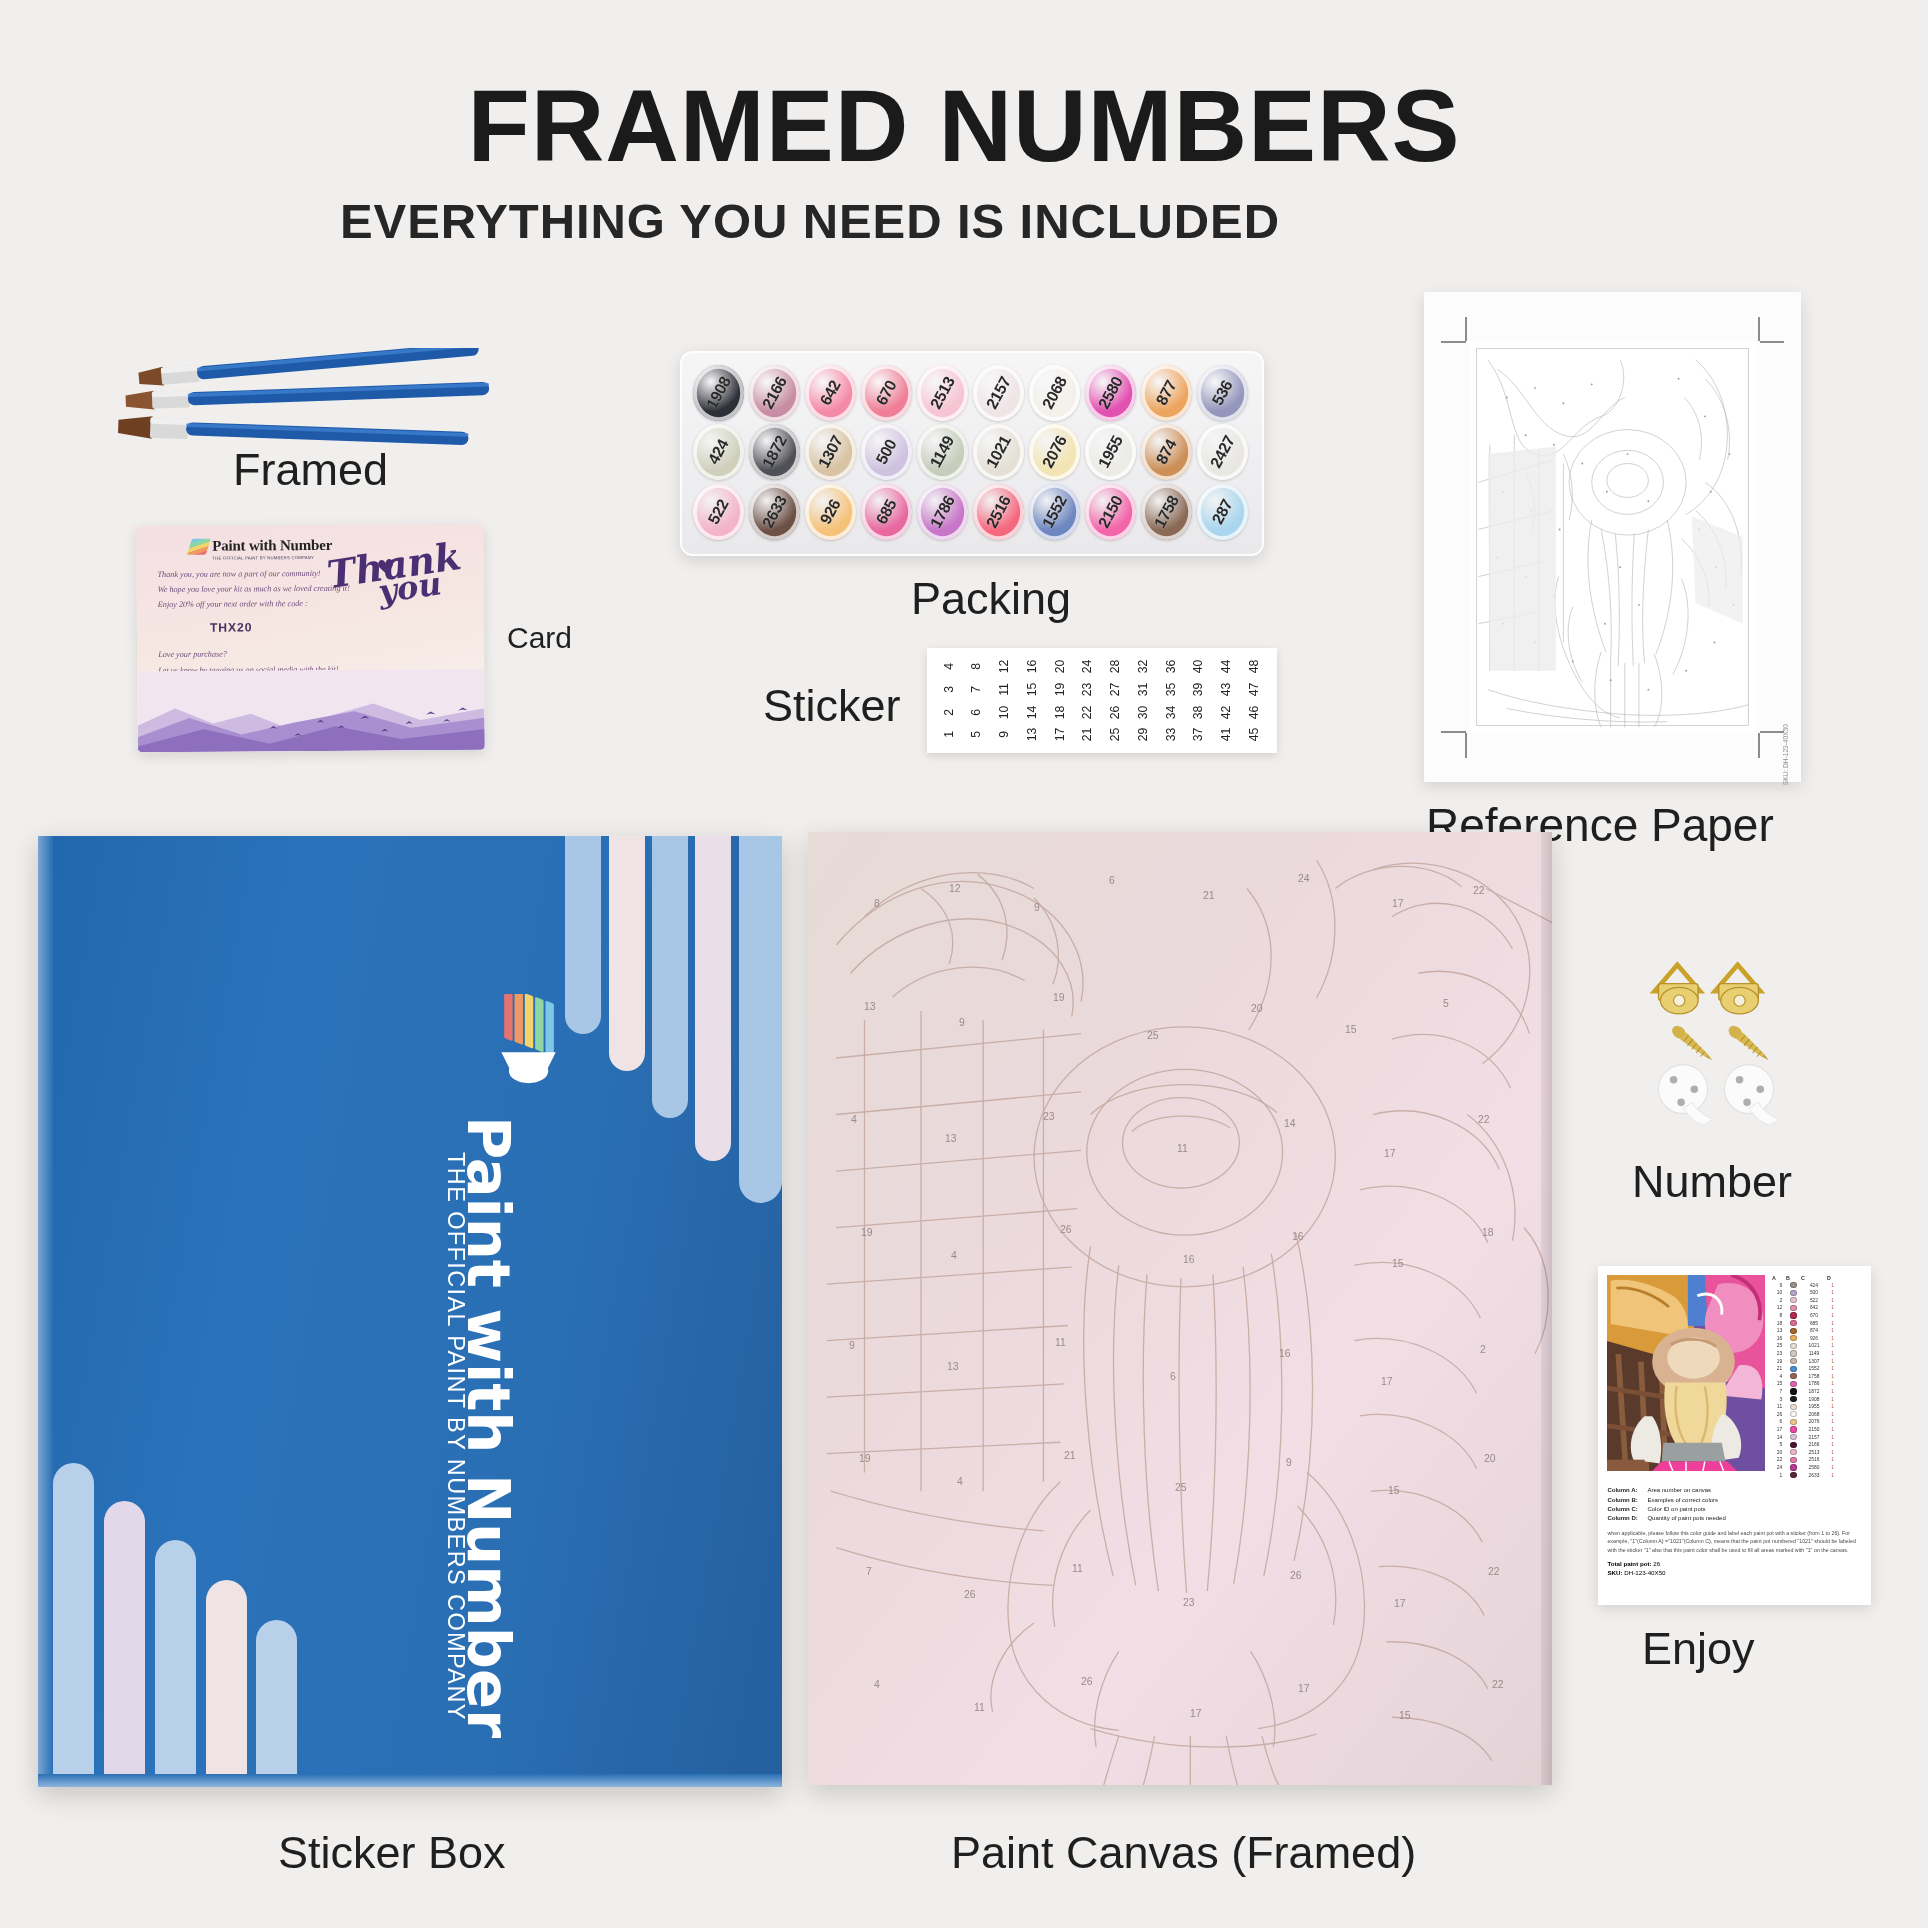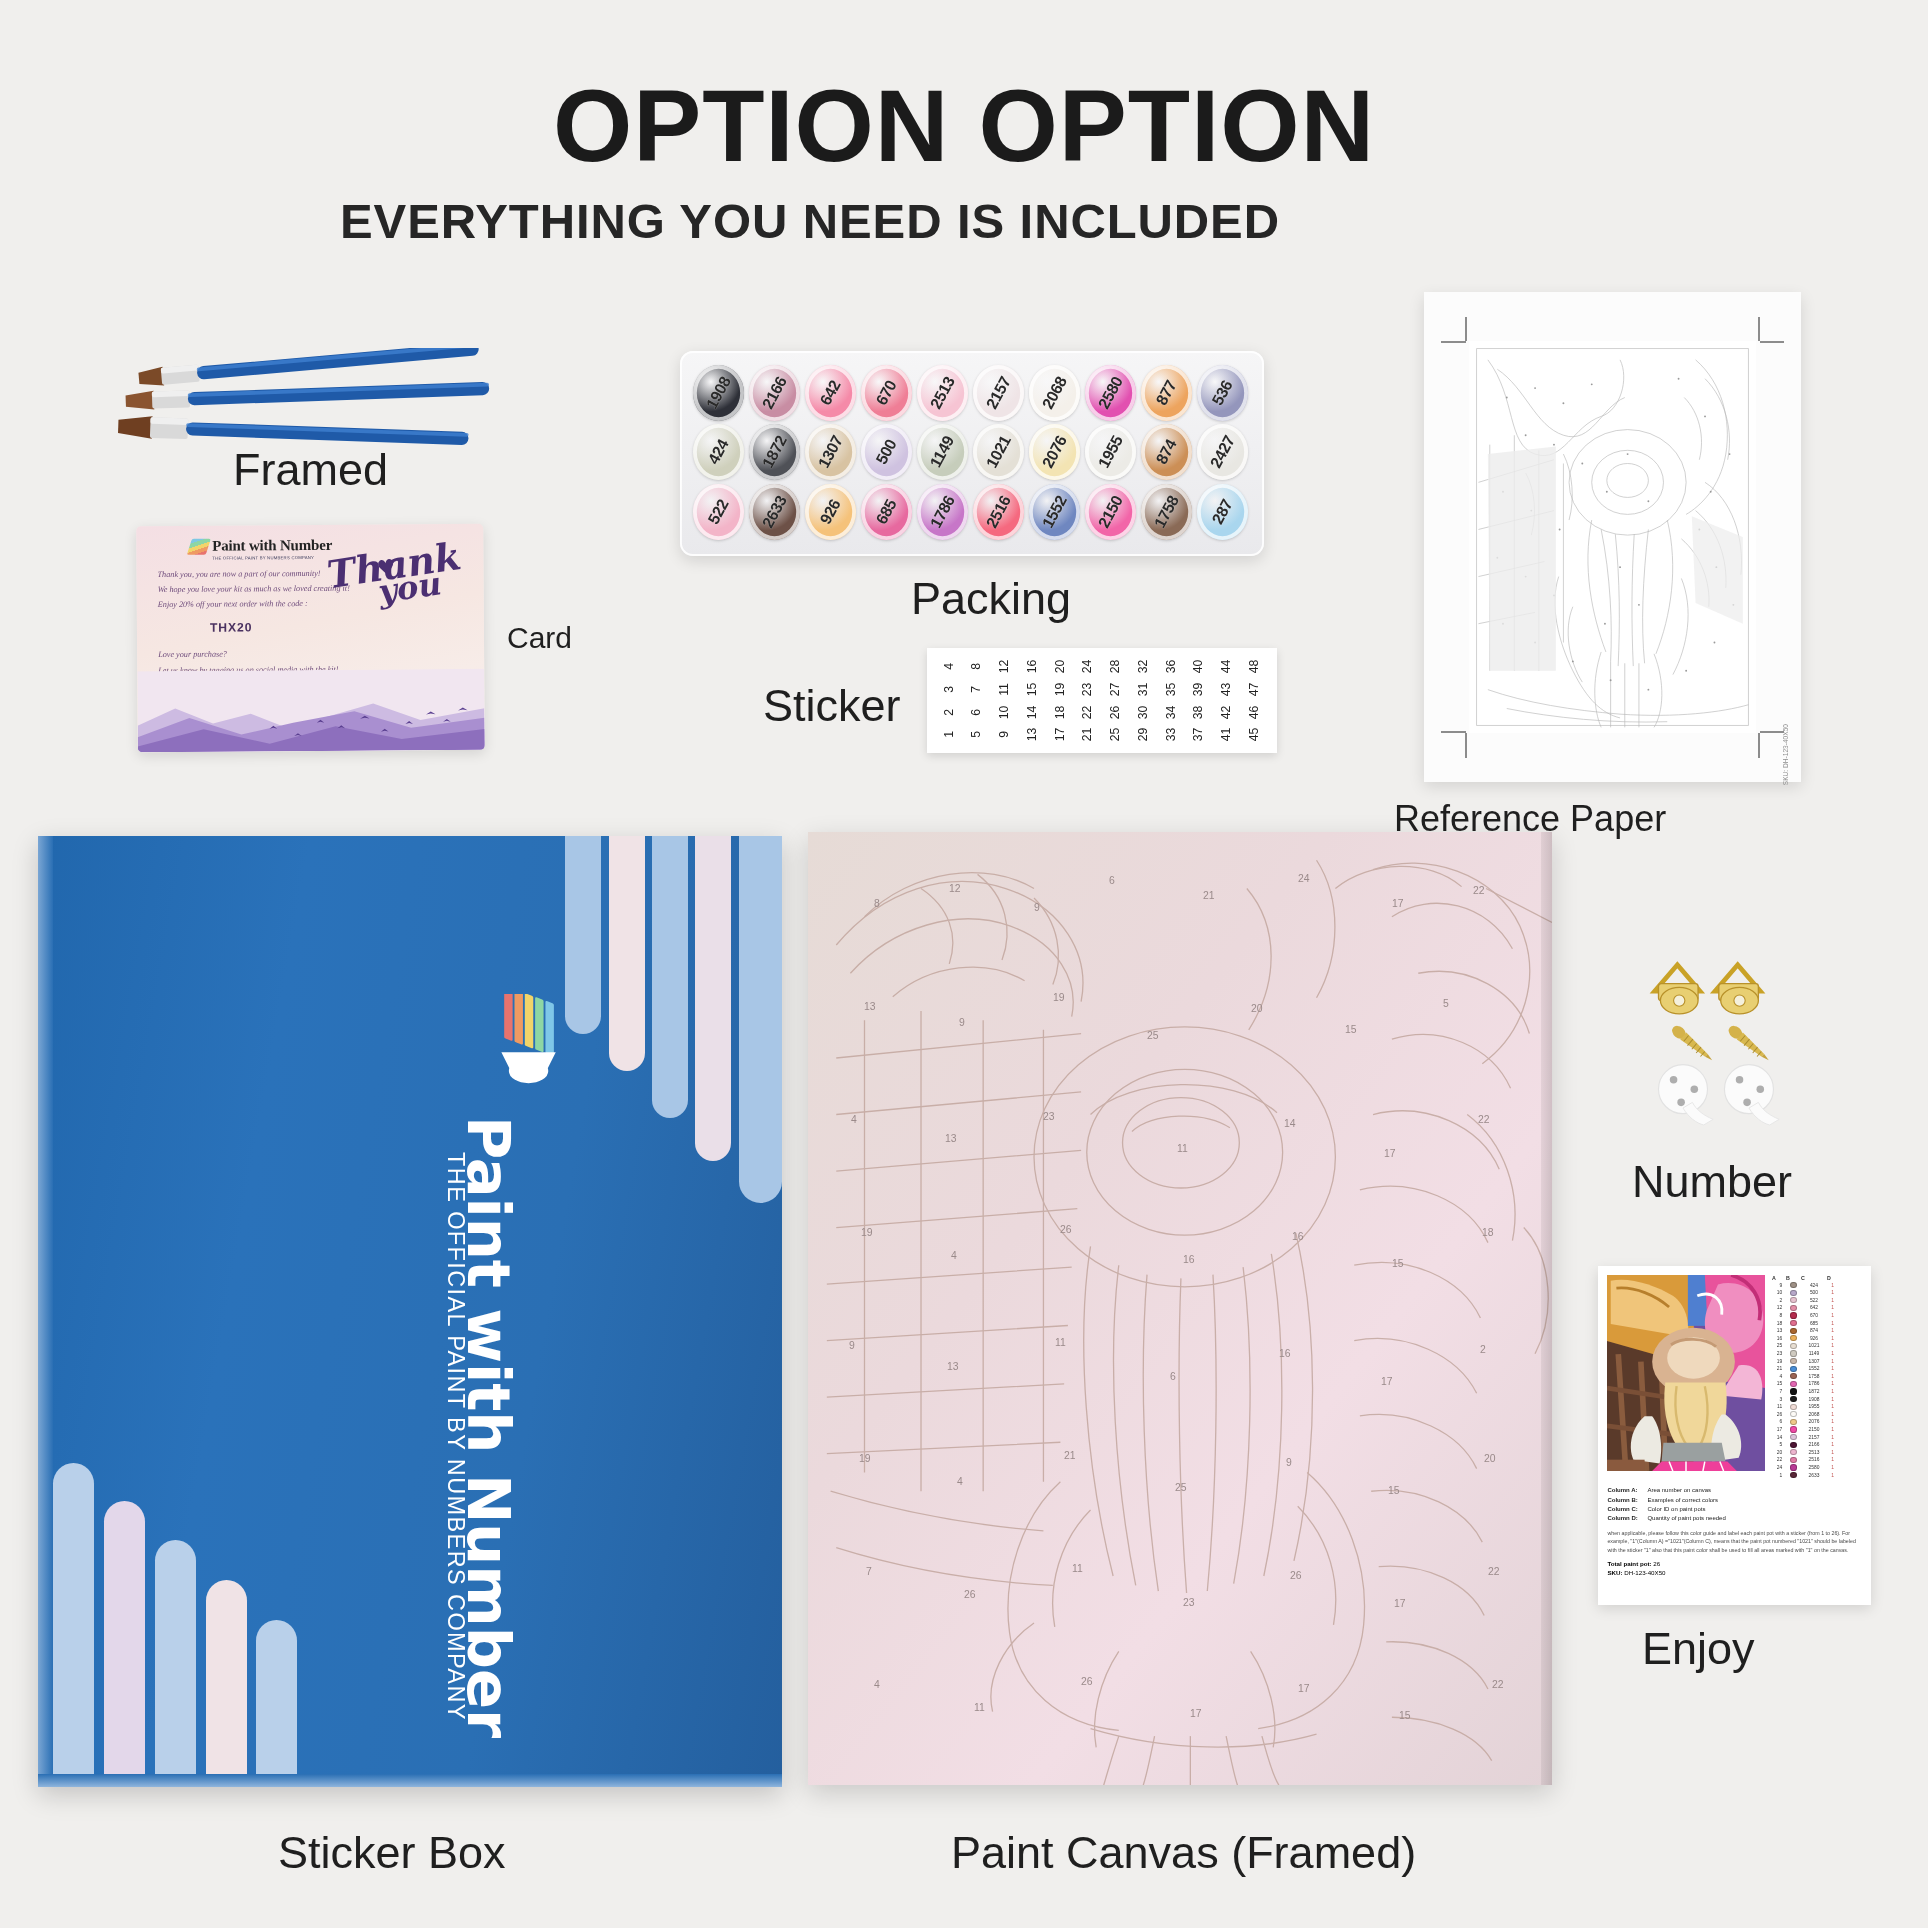--- a/index.html
+++ b/index.html
@@ -235,21 +235,21 @@
   .lc-row .d { width: 11.3px; text-align:center; color:#c0504d; }
   .lc-cols { margin-top: 7.5px; font-size: 6px; line-height: 1.55; color:#222; }
   .lc-cols b { display:inline-block; width: 40px; }
   .lc-note { margin-top: 5.6px; font-size: 5.3px; line-height: 1.55; color:#4a4a4a; }
   .lc-total { margin-top: 6.6px; font-size: 6.2px; }
   .lc-total b { font-weight: bold; }
 </style>
 </head>
 <body>
 
-<div class="title">OPTION OPTION</div>
+<div class="title">FRAMED NUMBERS</div>
 <div class="subtitle">EVERYTHING YOU NEED IS INCLUDED</div>
 
 <div class="brushes">
   <svg width="471" height="104" viewBox="0 0 500 110">
 
     <g transform="rotate(-5 70 32)">
       <path d="M70,26 L96,22 L96,42 L70,38 Z" fill="#7b4a28"></path>
       <rect x="94" y="23" width="40" height="18" rx="2" fill="#d9d9d9"></rect>
       <rect x="94" y="23" width="40" height="6" rx="2" fill="#efefef"></rect>
       <rect x="132" y="25" width="300" height="14" rx="7" fill="#1f5aa8"></rect>
@@ -558,21 +558,21 @@
           <circle cx="144" cy="300" r="1"></circle>
       </g>
       <g fill="#ececec">
         <path d="M20,120 L92,112 L92,350 L22,350 Z" opacity=".8"></path>
         <path d="M236,186 L290,208 L290,300 L240,278 Z" opacity=".7"></path>
       </g>
     </svg>
   </div>
   <div class="sku-vert">SKU: DH-123-40X50</div>
 </div>
-<div class="caption" style="left:1394px; top:798px; font-size:36px;">Reference Paper</div>
+<div class="caption" style="left:1426px; top:798px; font-size:46px;">Reference Paper</div>
 
 <div class="box">
   <span class="edge-left"></span>
   <span class="edge-bottom"></span>
 
   <span class="box-stripe" style="left:527px; top:0; width:36px;  height:198px; background:#a8c6e6;"></span>
   <span class="box-stripe" style="left:571px; top:0; width:36px;  height:235px; background:#f0e3e6;"></span>
   <span class="box-stripe" style="left:614px; top:0; width:36px;  height:282px; background:#a8c6e6;"></span>
   <span class="box-stripe" style="left:657px; top:0; width:36px;  height:325px; background:#eadfe8;"></span>
   <span class="box-stripe" style="left:701px; top:0; width:43px;  height:367px; background:#a8c6e6;"></span>

